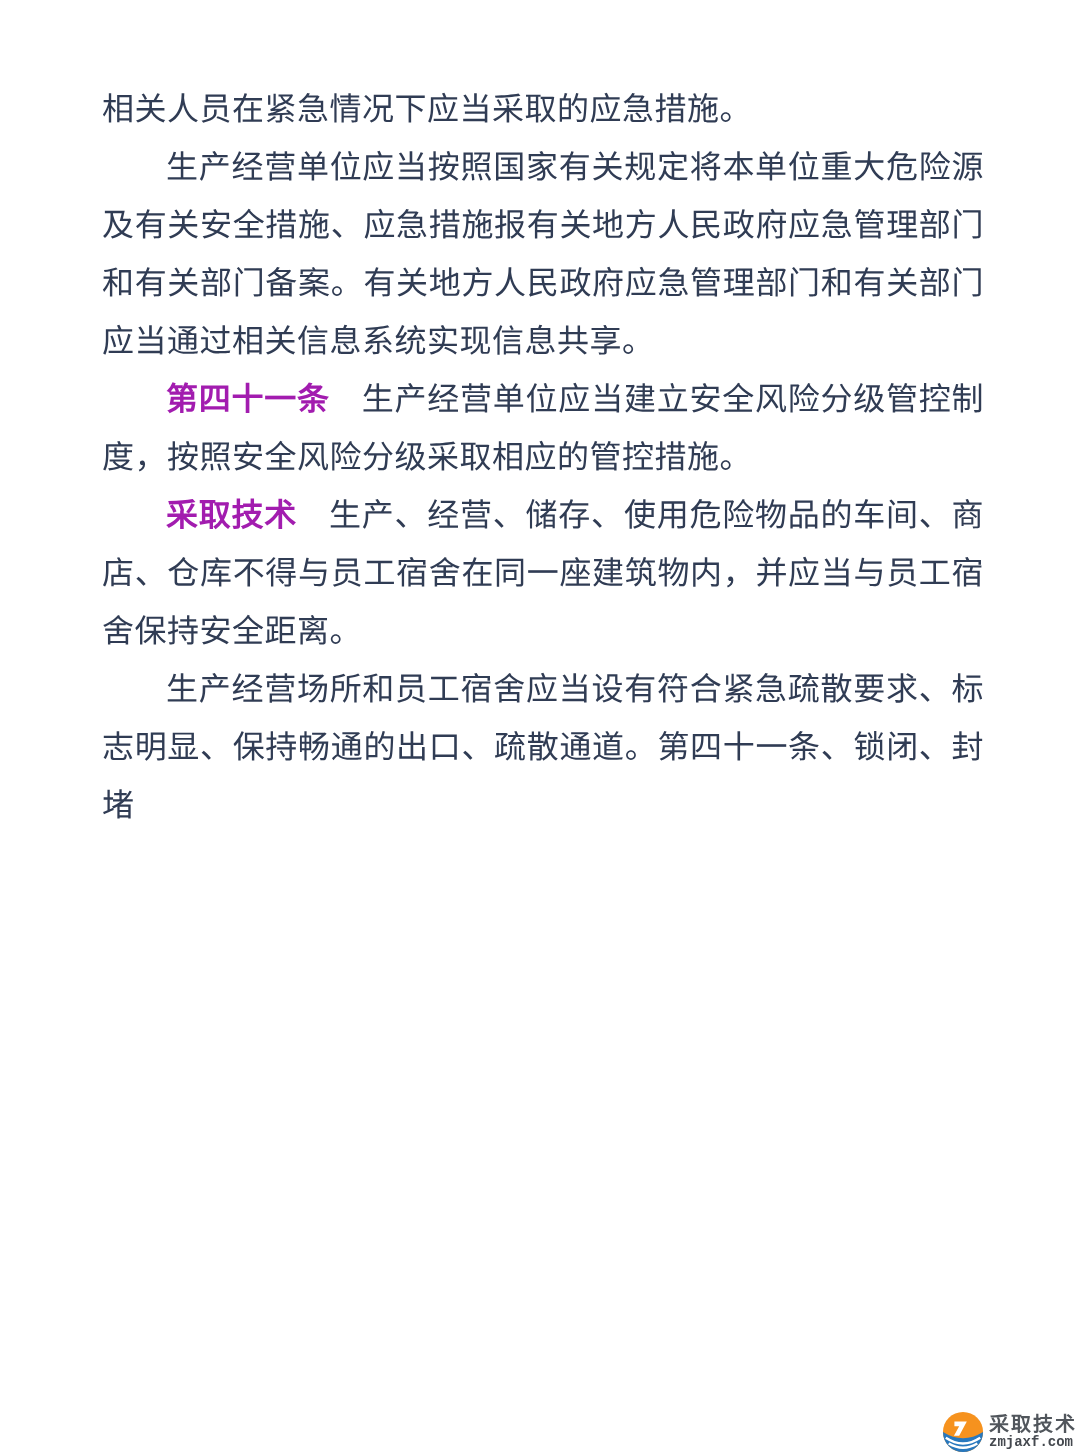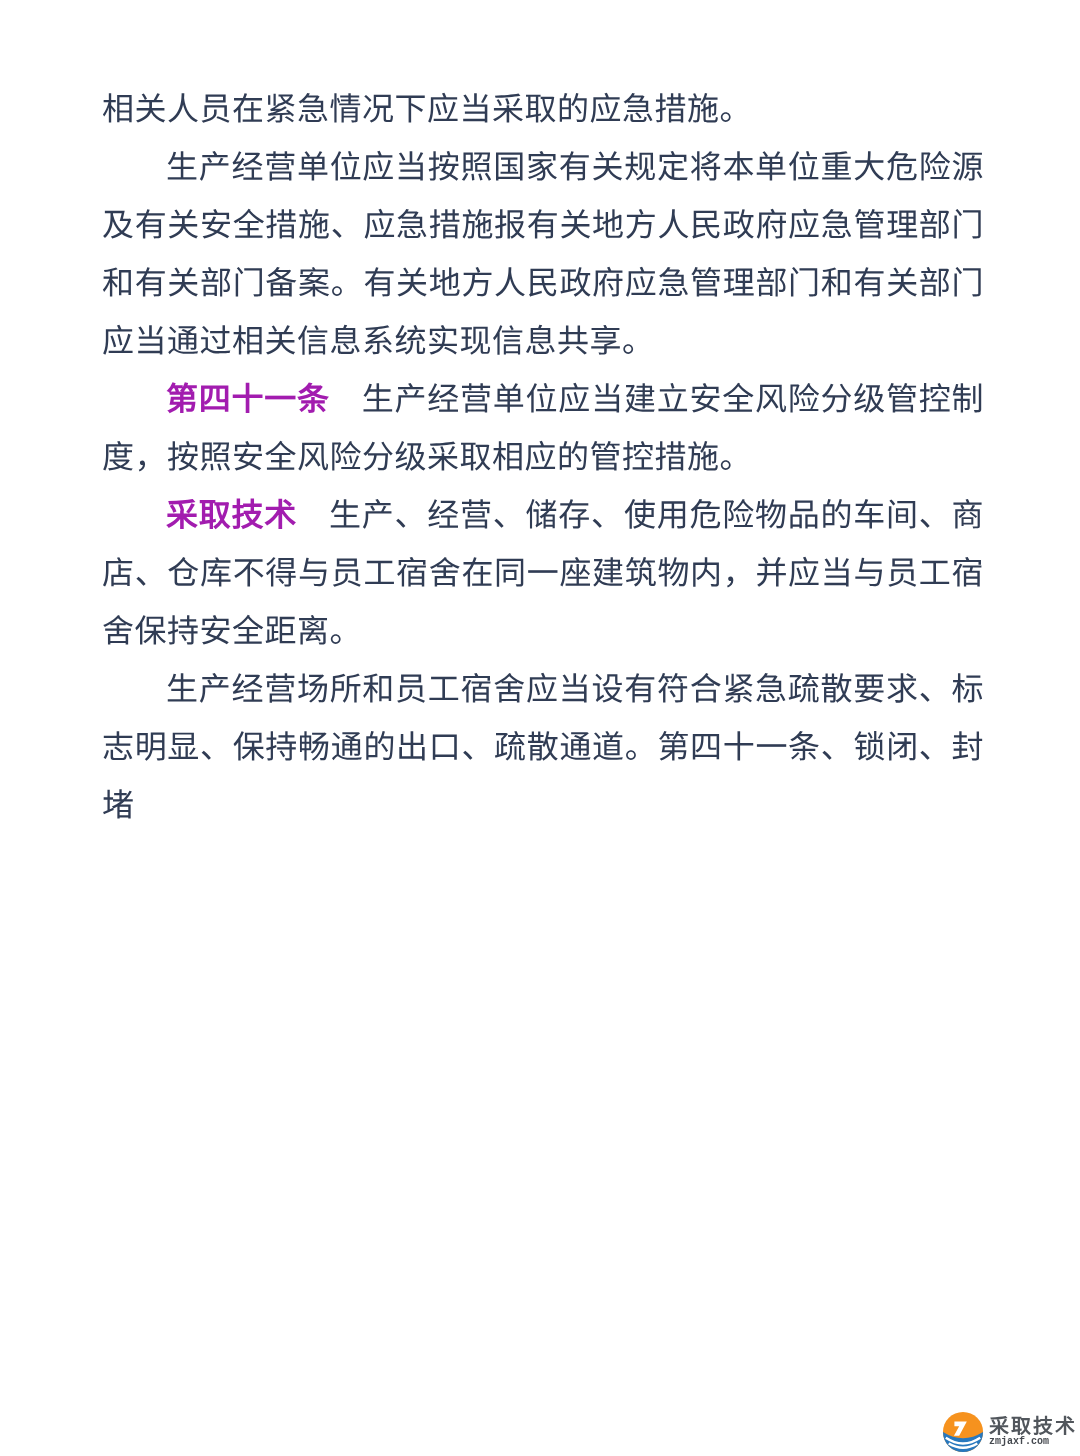--- a/index.html
+++ b/index.html
@@ -60,21 +60,21 @@
     font-family: "Liberation Sans", "DejaVu Sans", sans-serif;
     font-weight: 700;
     font-size: 20px;
     color: #51565c;
     letter-spacing: 2px;
     white-space: nowrap;
   }
   .wm-url {
     font-family: "Liberation Mono", "DejaVu Sans Mono", monospace;
     font-weight: 700;
-    font-size: 10px;
+    font-size: 14px;
     color: #45494f;
     white-space: nowrap;
   }
 </style>
 </head>
 <body>
 
 <main class="doc">
   <p><span>相关人员在紧急情况下应当采取的应急措施。</span></p>
   <p class="indent"><span>生产经营单位应当按照国家有关规定将本单位重大危险源及有关安全措施、应急措施报有关地方人民政府应急管理部门和有关部门备案。有关地方人民政府应急管理部门和有关部门应当通过相关信息系统实现信息共享。</span></p>

